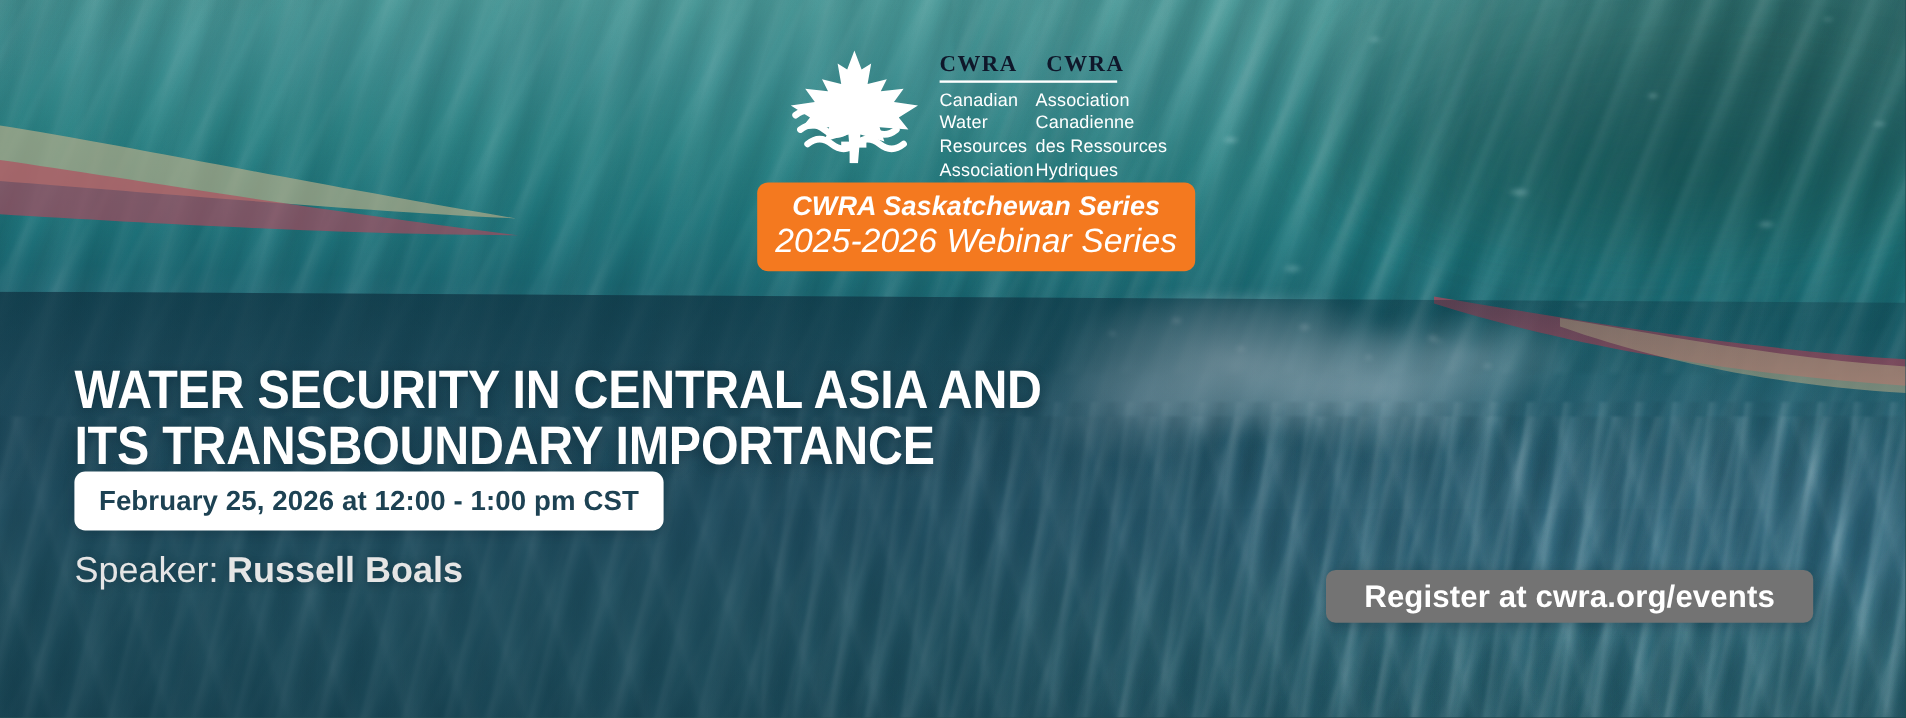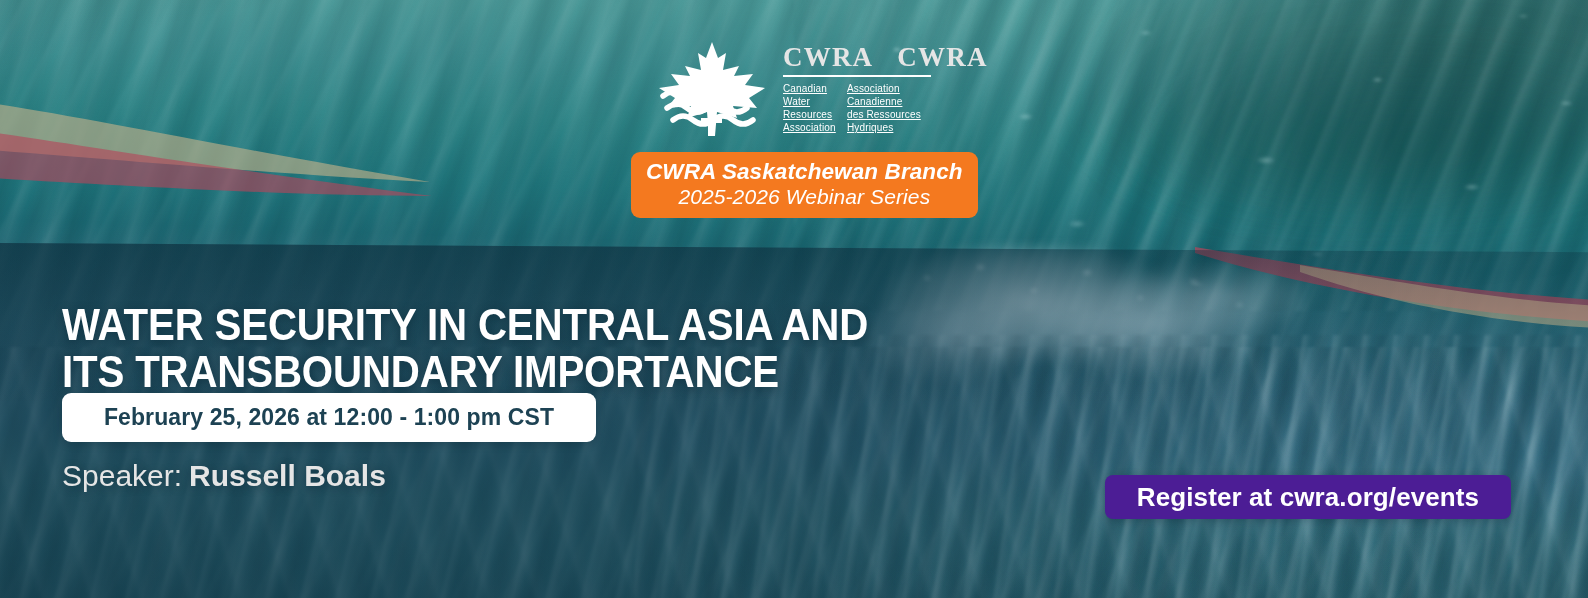--- a/index.html
+++ b/index.html
@@ -210,41 +210,40 @@
     display: flex;
     align-items: flex-start;
     gap: 12px;
   }
   .logo-mark { width: 118px; height: 98px; display: block; flex: 0 0 auto; }
   .logo-text { padding-top: 6px; }
   .logo-wordmark {
     display: flex;
     gap: 24px;
     font-family: "Liberation Serif", serif;
-    font-size: 27px;
+    font-size: 19px;
     font-weight: 700;
     letter-spacing: 1.2px;
-    color: #e5e5e5;
+    color: #0f172a;
     line-height: 1;
   }
   .logo-wordmark > span { display: block; }
   .logo-rule {
     height: 1.5px;
     background: #ffffff;
     margin: 4px 0 5px 0;
     width: 148px;
   }
   .logo-sub {
     display: flex;
-    gap: 6px;
+    gap: 22px;
     color: #ffffff;
-    font-size: 10px;
+    font-size: 15px;
     line-height: 1.32;
     letter-spacing: .15px;
-    text-decoration: underline;
   }
   .logo-sub-col { white-space: pre-line; }
   .logo-sub-col:first-child { width: 58px; }
 
   
   .series-badge {
     position: absolute;
     left: 631px; top: 152px;
     padding: 7px 15px 9px 15px;
     background: #f4791f;
@@ -254,21 +253,21 @@
     line-height: 1.12;
   }
   .series-line1 {
     font-size: 22.5px;
     font-weight: 700;
     font-style: italic;
     letter-spacing: .1px;
     white-space: nowrap;
   }
   .series-line2 {
-    font-size: 21px;
+    font-size: 28px;
     font-weight: 400;
     font-style: italic;
     letter-spacing: .1px;
     white-space: nowrap;
     margin-top: 1px;
   }
 
   
   .headline {
     position: absolute;
@@ -282,21 +281,21 @@
     transform-origin: left top;
     text-shadow: 0 2px 10px rgba(0,24,38,0.40);
     white-space: nowrap;
   }
   .headline-line { display: block; }
 
   
   .date-pill {
     position: absolute;
     left: 62px; top: 393px;
-    width: 534px; height: 49px;
+    width: 491px; height: 49px;
     background: #ffffff;
     border-radius: 9px;
     display: flex;
     align-items: center;
     justify-content: center;
     box-shadow: 0 2px 9px rgba(0,20,32,0.22);
   }
   .date-pill-text {
     color: #1d4253;
     font-size: 23px;
@@ -316,21 +315,21 @@
     text-shadow: 0 2px 8px rgba(0,24,38,0.35);
   }
   .speaker-label { font-weight: 300; }
   .speaker-name  { font-weight: 700; margin-left: 7px; }
 
   
   .register-btn {
     position: absolute;
     left: 1105px; top: 475px;
     width: 406px; height: 44px;
-    background: #4c1d95;
+    background: #737373;
     border: 0;
     border-radius: 8px;
     color: #ffffff;
     font-family: "Liberation Sans", sans-serif;
     font-size: 26px;
     font-weight: 700;
     letter-spacing: .1px;
     display: flex;
     align-items: center;
     justify-content: center;
@@ -413,21 +412,21 @@
 Association</span>
           <span class="logo-sub-col">Association
 Canadienne
 des Ressources
 Hydriques</span>
         </div>
       </div>
     </div>
 
     <div class="series-badge">
-      <div class="series-line1">CWRA Saskatchewan Branch</div>
+      <div class="series-line1">CWRA Saskatchewan Series</div>
       <div class="series-line2">2025-2026 Webinar Series</div>
     </div>
 
     <h1 class="headline">
       <span class="headline-line">WATER SECURITY IN CENTRAL ASIA AND</span>
       <span class="headline-line">ITS TRANSBOUNDARY IMPORTANCE</span>
     </h1>
 
     <div class="date-pill">
       <span class="date-pill-text">February 25, 2026 at 12:00 - 1:00 pm CST</span>

